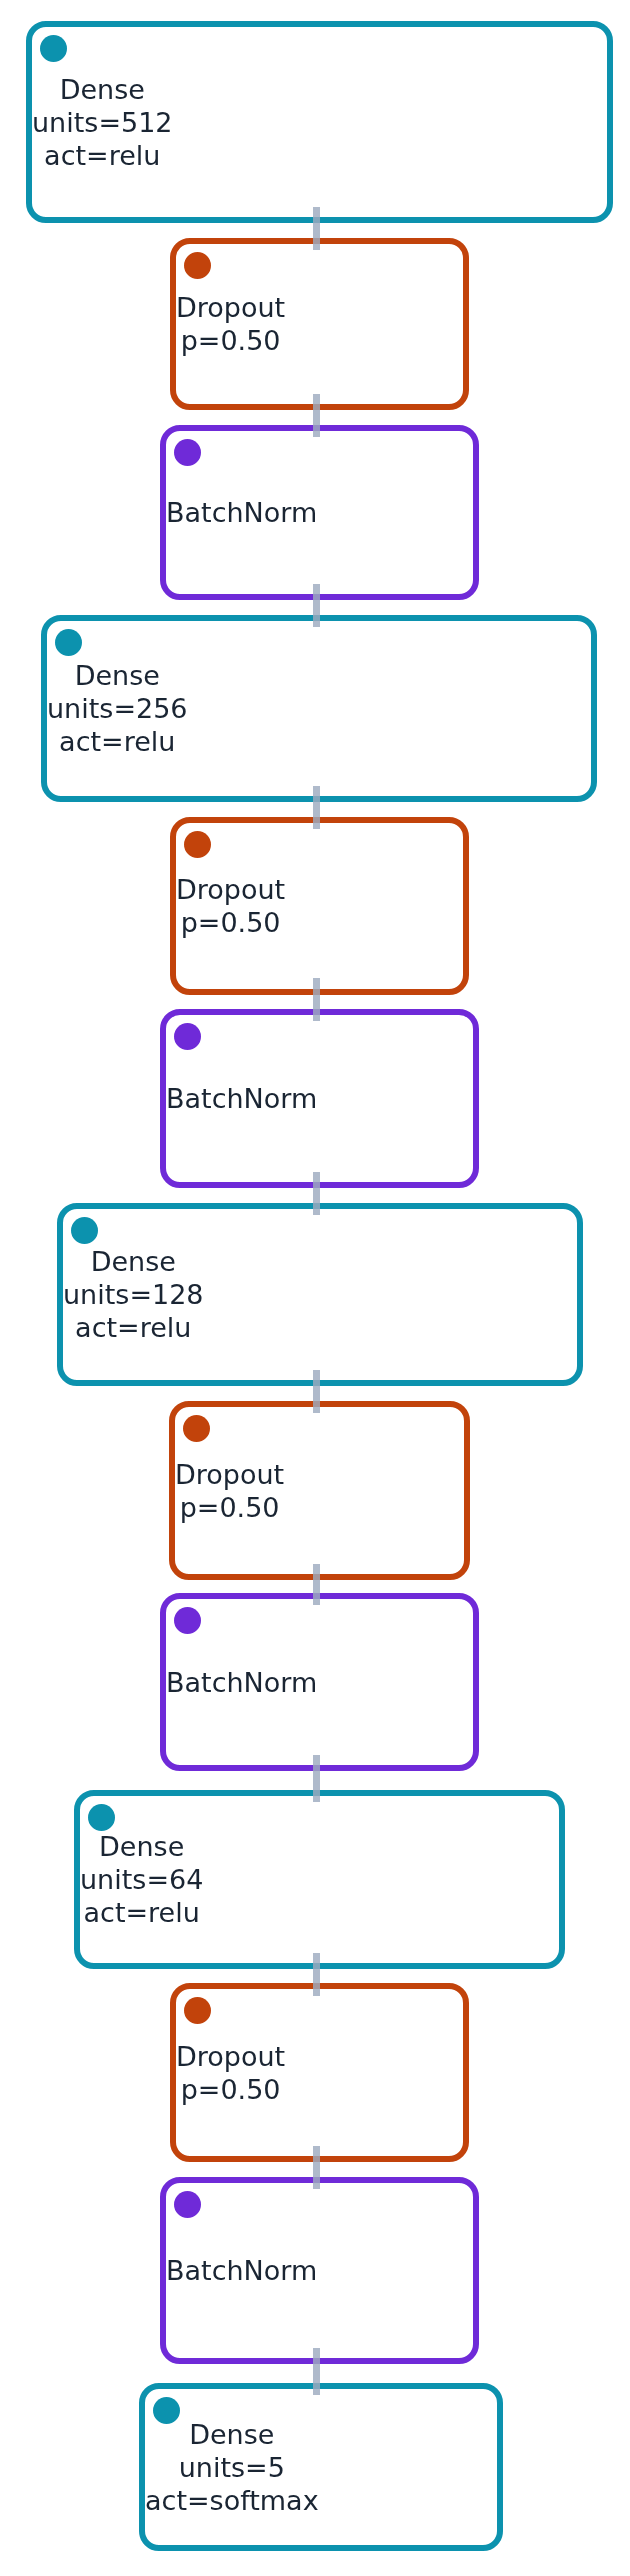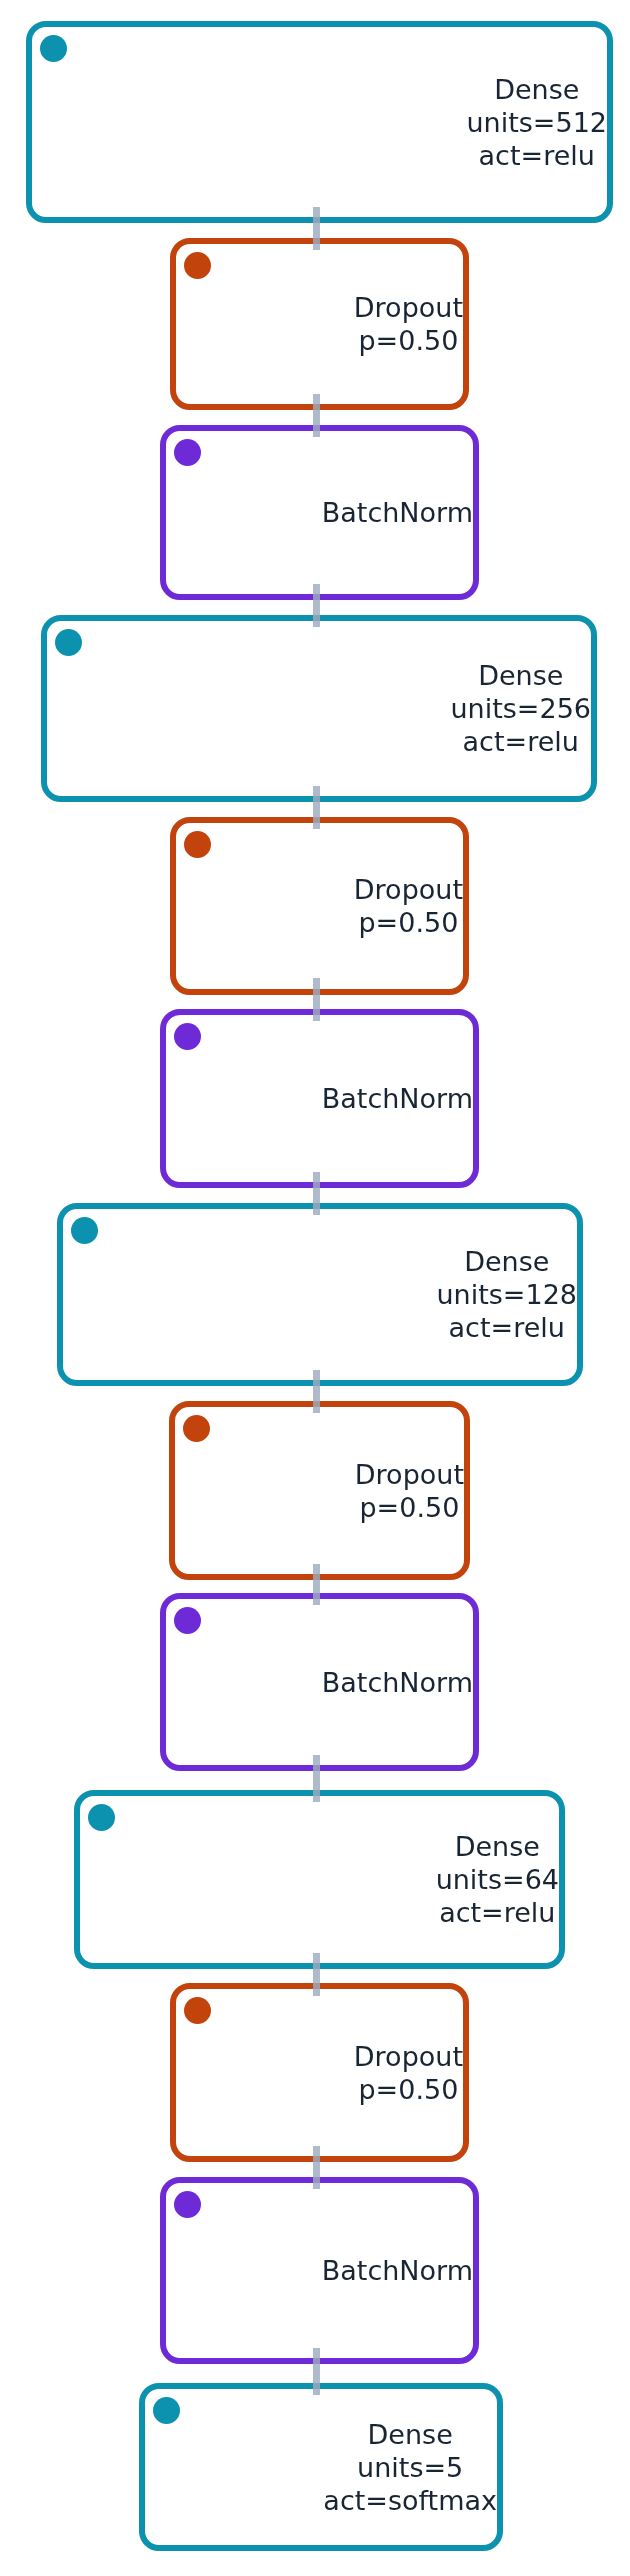--- a/index.html
+++ b/index.html
@@ -17,21 +17,21 @@
   }
   .node {
     position: absolute;
     box-sizing: border-box;
     background: #ffffff;
     border-style: solid;
     border-width: 6px;
     border-radius: 20px;
     display: flex;
     align-items: center;
-    justify-content: flex-end;
+    justify-content: flex-start;
     text-align: center;
     z-index: 1;
   }
   .node .dot {
     position: absolute;
     left: 8px;
     top: 8px;
     width: 27px;
     height: 27px;
     border-radius: 50%;

